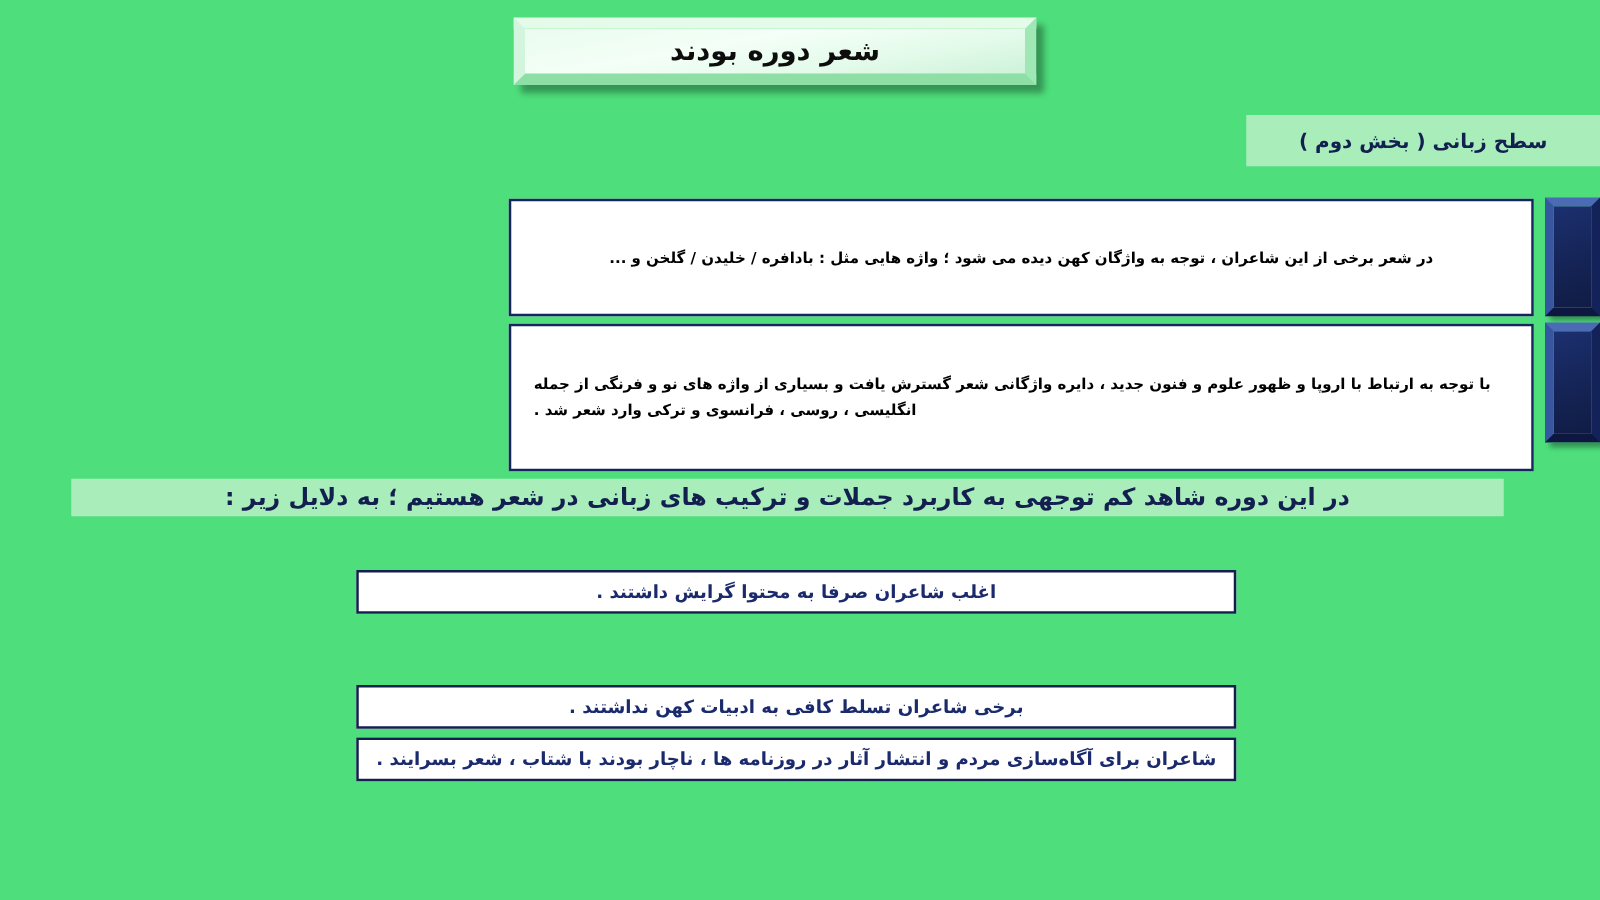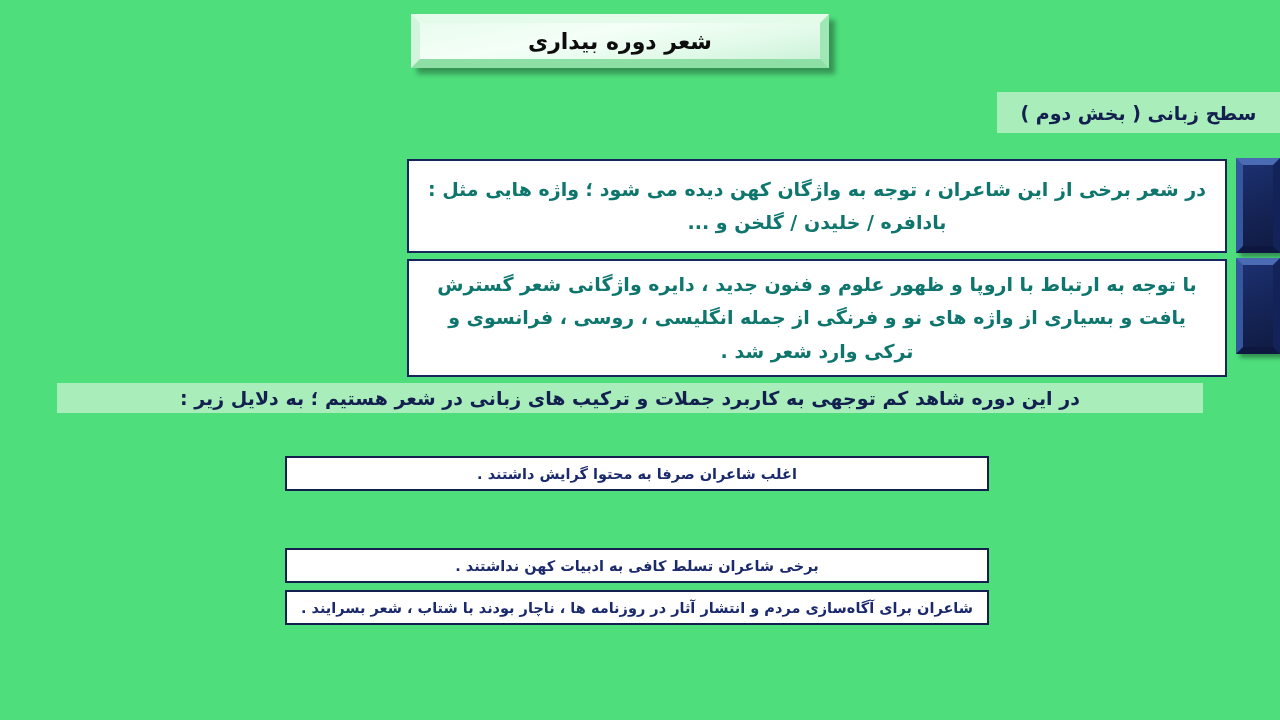--- a/index.html
+++ b/index.html
@@ -48,45 +48,45 @@
     left: 997px;
     top: 92px;
     width: 283px;
     height: 41px;
     background: #a9edbb;
     display: flex;
     align-items: center;
     justify-content: center;
   }
   .subtitle-bar .subtitle-text {
-    font-size: 19px;
+    font-size: 16px;
     font-weight: bold;
     color: #13204f;
     white-space: nowrap;
   }
 
   
   .content-box {
     position: absolute;
     left: 407px;
     width: 820px;
     box-sizing: border-box;
     background: #ffffff;
     border: 2px solid #16265c;
     display: flex;
     align-items: center;
     justify-content: center;
     padding: 6px 18px;
   }
   .content-box .box-text {
-    font-size: 19px;
+    font-size: 12px;
     font-weight: bold;
-    color: #0f766e;
+    color: #000000;
     line-height: 1.75;
-    text-align: center;
+    text-align: left;
   }
   #content-box-1 { top: 159px; height: 94px; }
   #content-box-2 { top: 259px; height: 118px; }
 
   
   .navy-button {
     position: absolute;
     left: 1236px;
     width: 44px;
     box-sizing: border-box;
@@ -139,21 +139,21 @@
     white-space: nowrap;
   }
   #reason-box-1 { top: 456px; }
   #reason-box-2 { top: 509px; margin-top: 39px; }
   #reason-box-3 { top: 590px; }
 </style>
 </head>
 <body>
 
 <div class="title-banner">
-  <span class="title-text">شعر دوره بیداری</span>
+  <span class="title-text">شعر دوره بودند</span>
 </div>
 
 <div class="subtitle-bar">
   <span class="subtitle-text">سطح زبانی ( بخش دوم )</span>
 </div>
 
 <div class="content-box" id="content-box-1">
   <span class="box-text">در شعر برخی از این شاعران ، توجه به واژگان کهن دیده می شود ؛ واژه هایی مثل : بادافره / خلیدن / گلخن و ...</span>
 </div>
 

